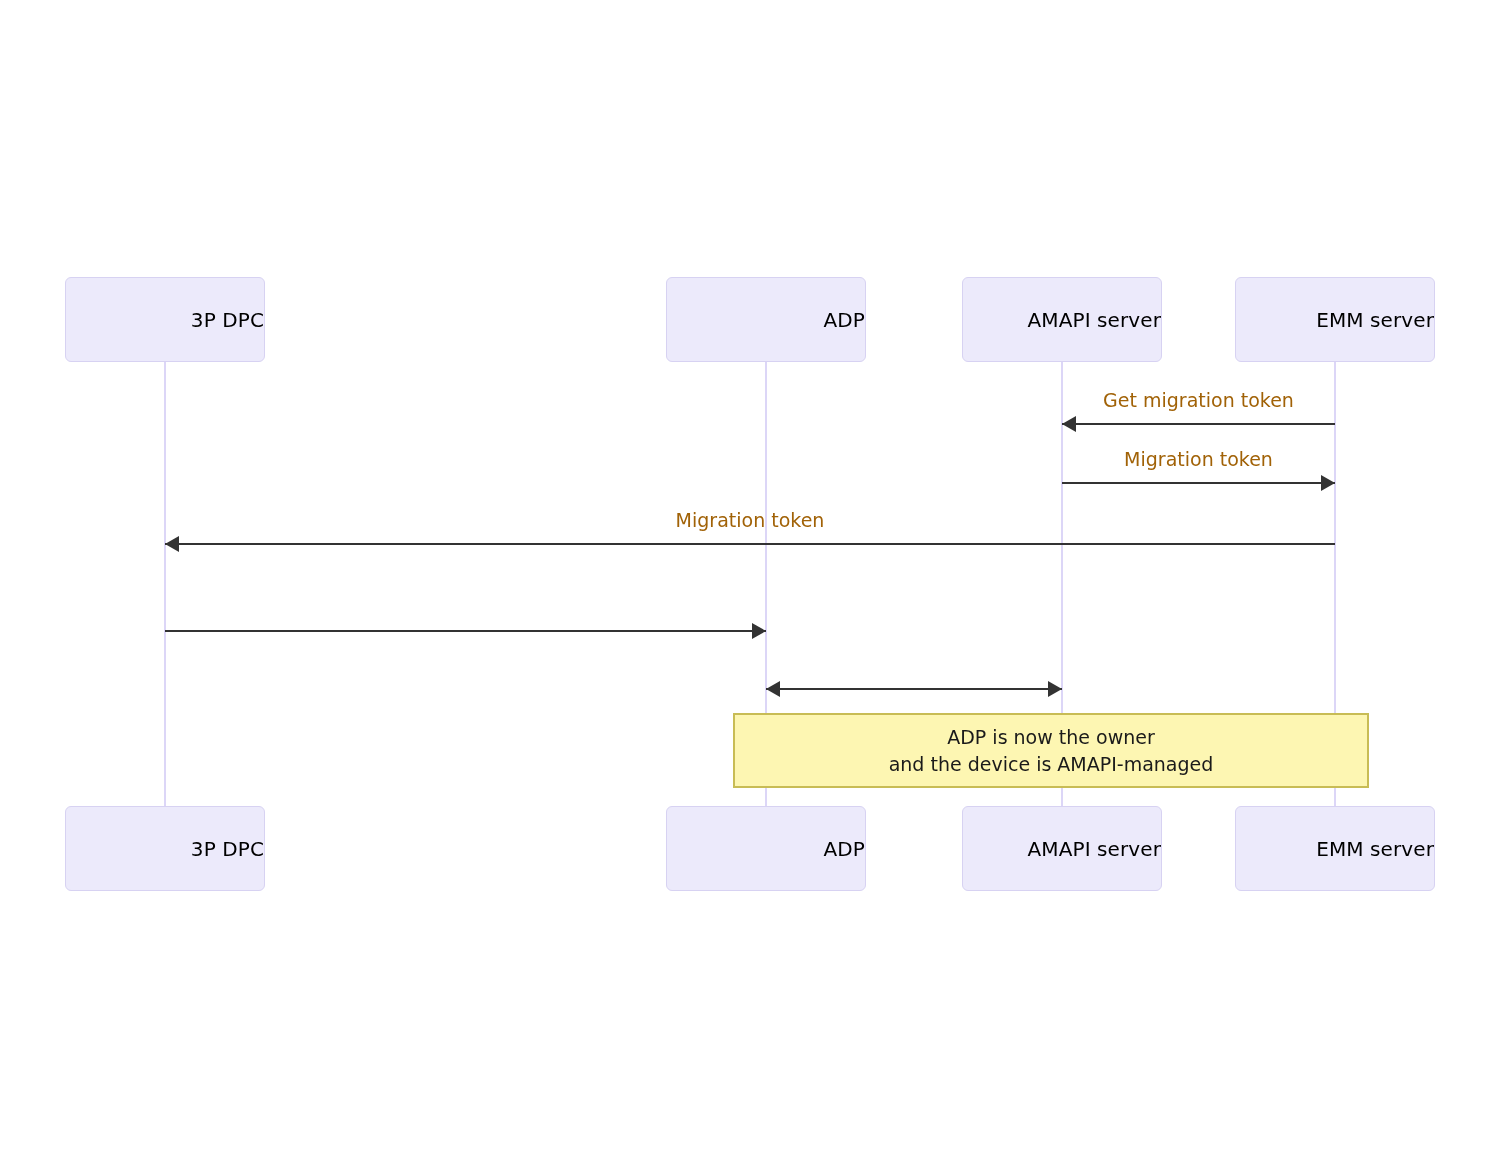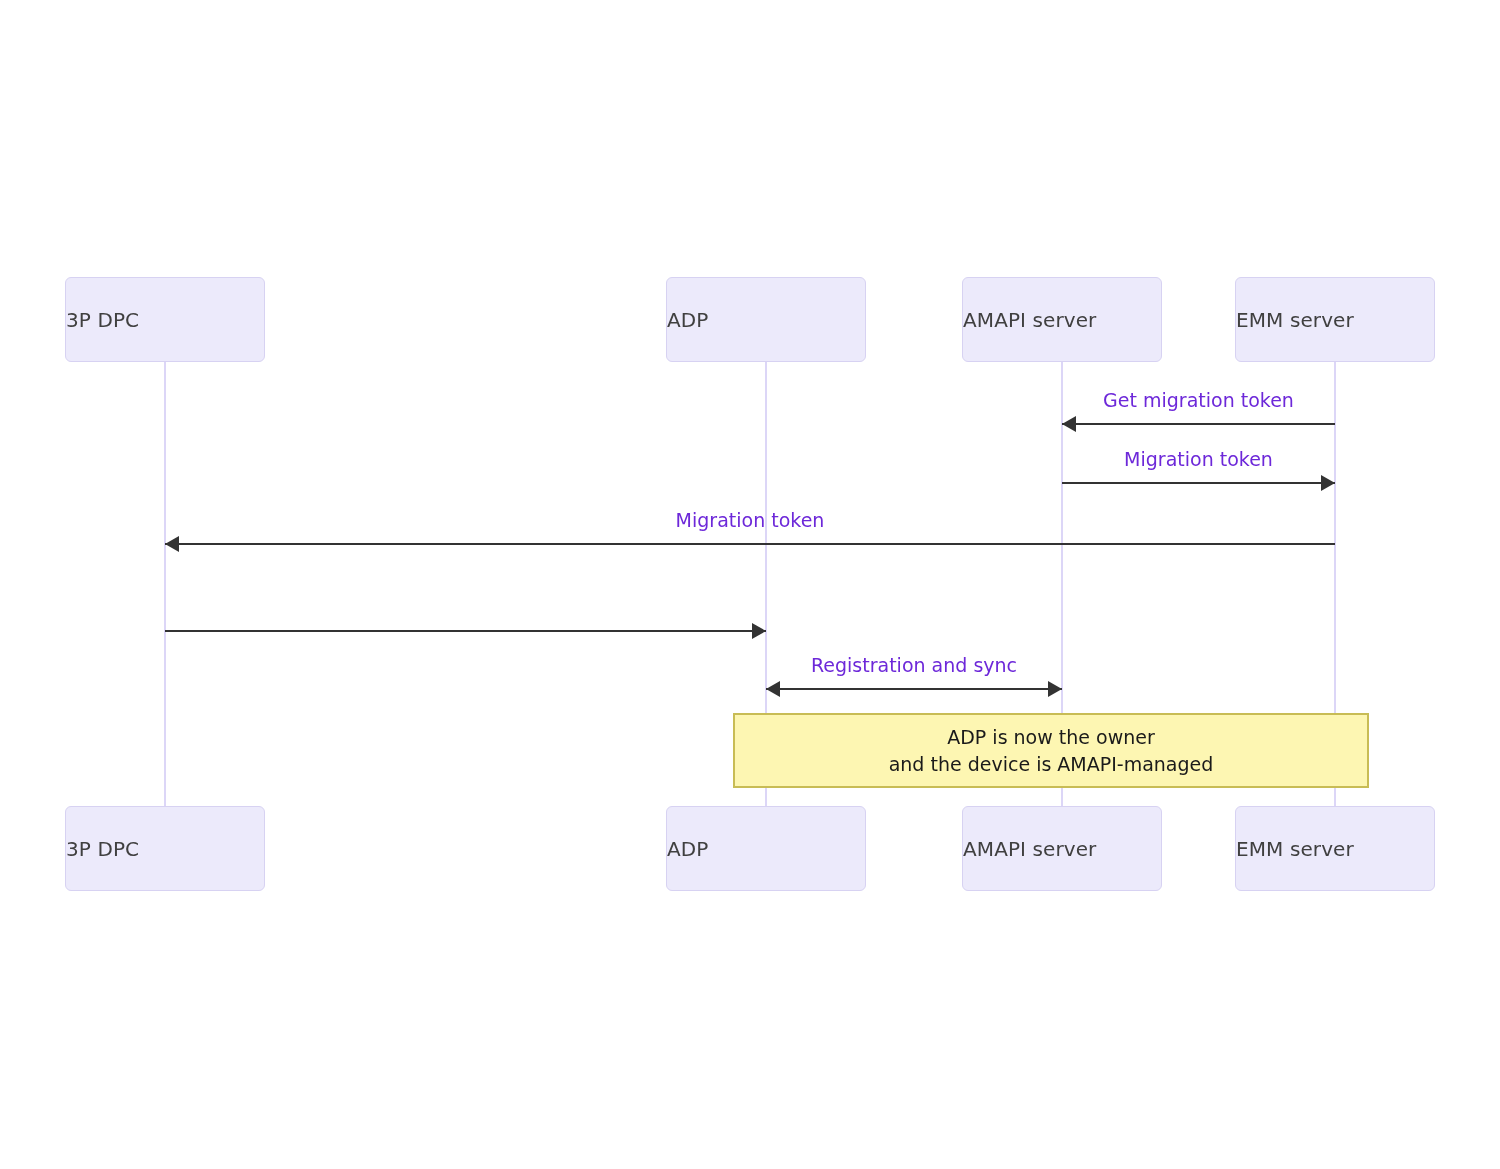--- a/index.html
+++ b/index.html
@@ -21,22 +21,22 @@
   }
   
   .participant {
     position: absolute;
     box-sizing: border-box;
     background: #ECEAFB;
     border: 1px solid #D7D2F2;
     border-radius: 6px;
     display: flex;
     align-items: center;
-    justify-content: flex-start;
-    color: #404040;
+    justify-content: flex-end;
+    color: #000000;
     font-size: 20px;
     letter-spacing: 0.1px;
     height: 85px;
   }
   .participant span {
     pointer-events: none;
   }
   
   .lifeline {
     position: absolute;
@@ -61,21 +61,21 @@
     border-left: 14px solid #333333;
     right: 0;
   }
   .arrowhead.left {
     border-right: 14px solid #333333;
     left: 0;
   }
   .msg-label {
     position: absolute;
     text-align: center;
-    color: #6d28d9;
+    color: #a16207;
     font-size: 19px;
     line-height: 25px;
     white-space: pre-line;
   }
   
   .note {
     position: absolute;
     box-sizing: border-box;
     background: #FDF6B2;
     border: 2px solid #C8BC55;
@@ -125,21 +125,20 @@
 
   <div class="msg-label" style="left:165px; top:508px; width:1170px;">Migration token</div>
   <div class="msg" style="left:165px; top:543px; width:1170px;">
     <span class="arrowhead left"></span>
   </div>
 
   <div class="msg" style="left:165px; top:630px; width:601px;">
     <span class="arrowhead right"></span>
   </div>
 
-  <div class="msg-label" style="left:766px; top:653px; width:296px;">Registration and sync</div>
   <div class="msg" style="left:766px; top:688px; width:296px;">
     <span class="arrowhead left"></span>
     <span class="arrowhead right"></span>
   </div>
 
   <div class="note" style="left:733px; top:705px; width:636px; height:75px;">
     <span>ADP is now the owner
 and the device is AMAPI-managed</span>
   </div>
 

